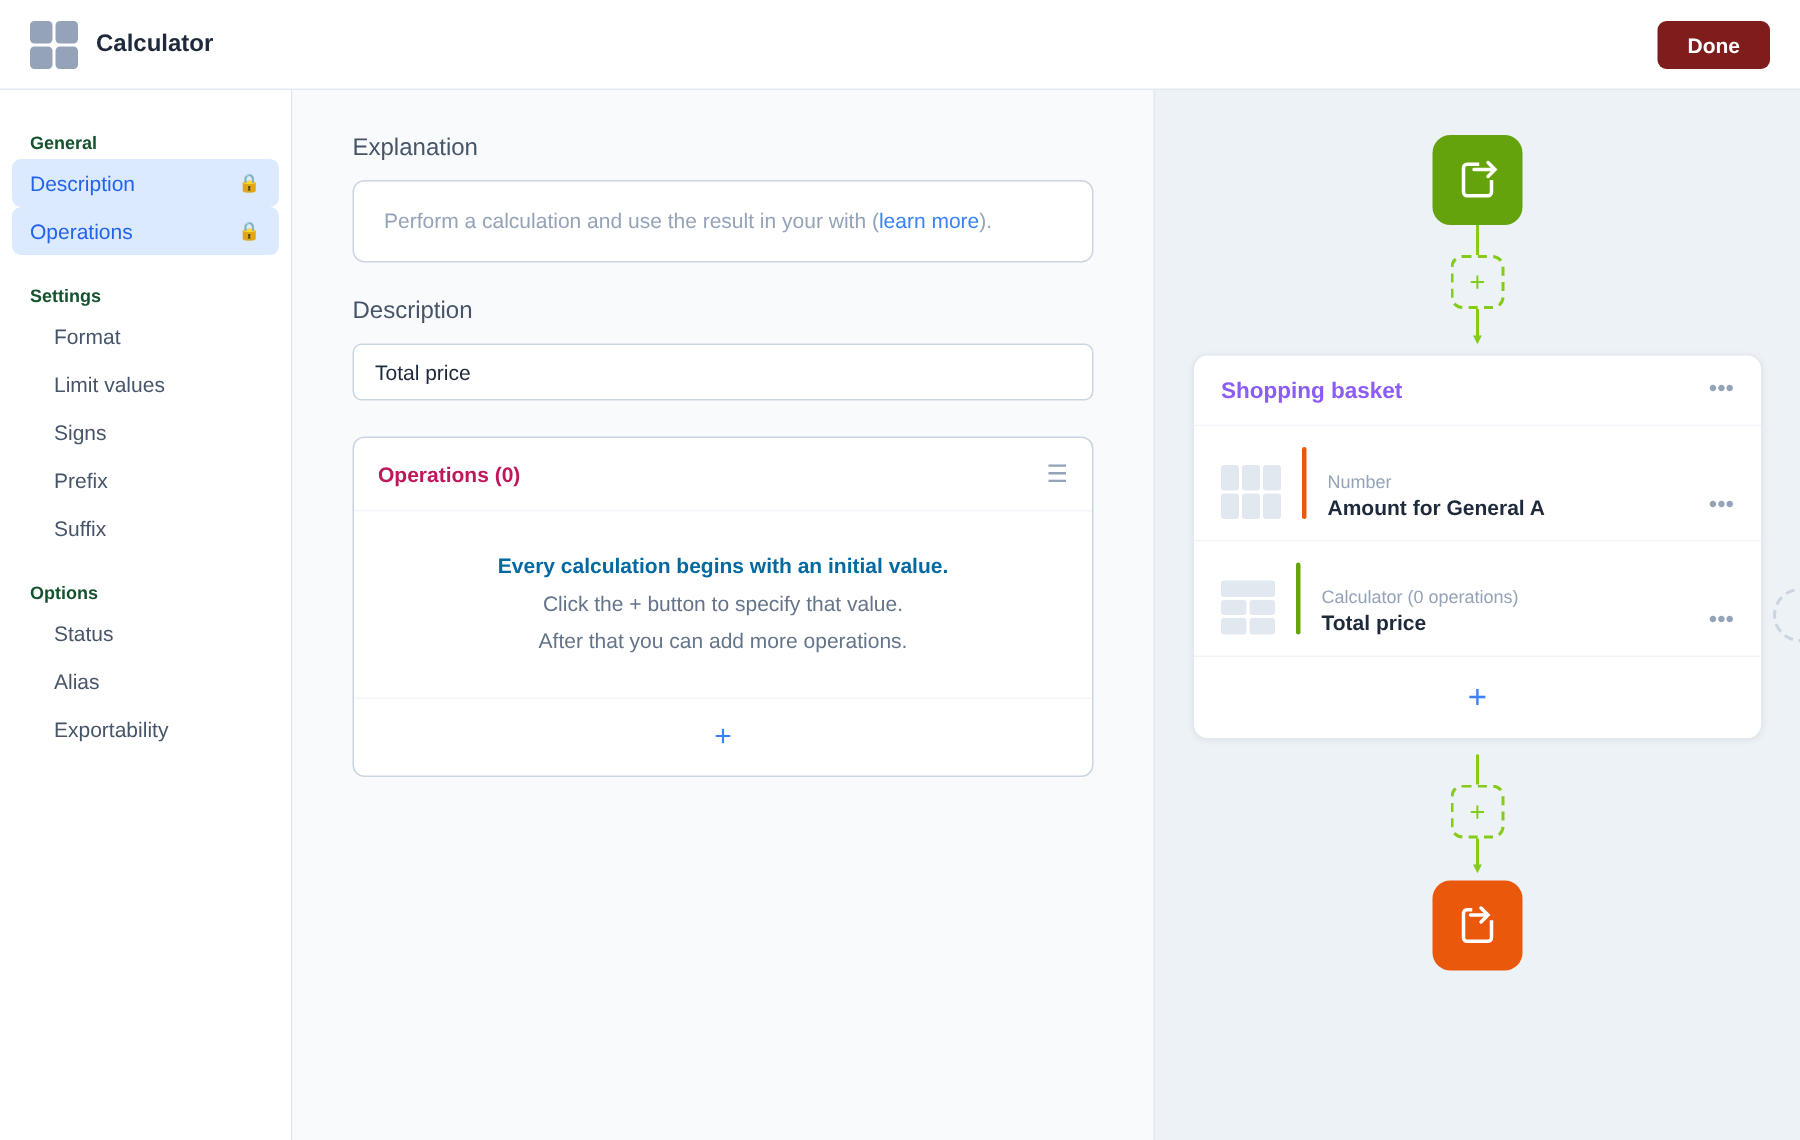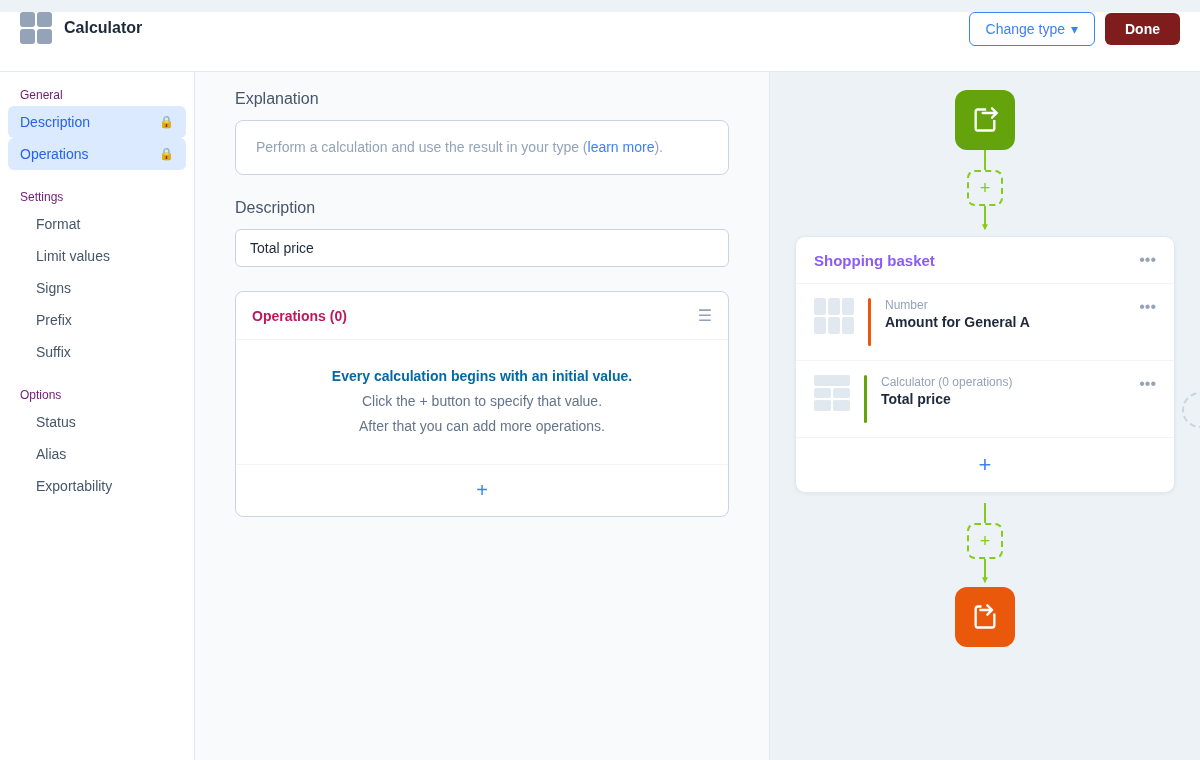--- a/index.html
+++ b/index.html
@@ -1,22 +1,22 @@
 <!DOCTYPE html>
 <html><head>
   <meta charset="utf-8">
   <style>
     * { box-sizing: border-box; margin: 0; padding: 0; }
     body { font-family: -apple-system, BlinkMacSystemFont, 'Segoe UI', sans-serif; background: #edf2f7; height: 760px; overflow: hidden; }
 
     
     .header {
-      display: flex; align-items: flex-start; justify-content: space-between;
+      display: flex; align-items: center; justify-content: space-between;
       background: #fff; height: 60px; padding: 0 20px;
-      border-bottom: 1px solid #e2e8f0; position: fixed; top: 0; left: 0; right: 0; z-index: 100; margin-top: 12px;
+      border-bottom: 1px solid #e2e8f0; position: fixed; top: 0; left: 0; right: 0; z-index: 100;
     }
     .header-left { display: flex; align-items: center; gap: 12px; }
     .header-logo { display: grid; grid-template-columns: 1fr 1fr; gap: 2px; width: 32px; height: 32px; }
     .header-logo-cell { background: #94a3b8; border-radius: 3px; }
     .header-title { font-size: 16px; font-weight: 600; color: #1e293b; }
     .header-right { display: flex; gap: 10px; align-items: center; }
     .btn-change-type {
       border: 1px solid #3b82f6; border-radius: 6px; padding: 8px 16px;
       background: #fff; color: #3b82f6; font-size: 14px; cursor: pointer;
       display: flex; align-items: center; gap: 6px;
@@ -28,21 +28,21 @@
 
     
     .layout { display: flex; height: 760px; padding-top: 60px; }
 
     
     .sidebar {
       width: 195px; background: #fff; border-right: 1px solid #e2e8f0;
       padding: 20px 0; overflow-y: auto; flex-shrink: 0;
     }
     .sidebar-section-label {
-      font-size: 12px; color: #701a75; font-weight: 400; padding: 8px 20px 4px;
+      font-size: 12px; color: #14532d; font-weight: 700; padding: 8px 20px 4px;
       text-transform: none;
     }
     .sidebar-item {
       display: flex; align-items: center; justify-content: space-between;
       padding: 8px 36px; font-size: 14px; color: #475569; cursor: pointer;
     }
     .sidebar-item.active { background: #dbeafe; color: #2563eb; border-radius: 6px; margin: 0 8px; padding: 8px 12px; }
     .sidebar-item .lock-icon { font-size: 12px; color: #94a3b8; }
 
     
@@ -114,21 +114,21 @@
       border: 1px solid #e2e8f0; overflow: hidden; box-shadow: 0 1px 4px rgba(0,0,0,0.06);
     }
     .basket-header {
       display: flex; align-items: center; justify-content: space-between;
       padding: 14px 18px; border-bottom: 1px solid #f1f5f9;
     }
     .basket-title { font-size: 15px; font-weight: 600; color: #8b5cf6; }
     .basket-menu { color: #94a3b8; font-size: 16px; cursor: pointer; }
 
     .basket-item {
-      display: flex; align-items: flex-start; gap: 14px; padding: 14px 18px;
+      display: flex; align-items: flex-end; gap: 14px; padding: 14px 18px;
       border-bottom: 1px solid #f1f5f9;
     }
     .basket-item-icon {
       width: 40px; height: 36px; display: grid; grid-template-columns: 1fr 1fr 1fr;
       grid-template-rows: 1fr 1fr; gap: 2px; flex-shrink: 0;
     }
     .bic { background: #e2e8f0; border-radius: 2px; }
     .basket-item-accent { width: 3px; height: 48px; border-radius: 2px; flex-shrink: 0; }
     .accent-orange { background: #ea580c; }
     .accent-green { background: #65a30d; }
@@ -161,24 +161,20 @@
   <div class="header-left">
     <div class="header-logo">
       <div class="header-logo-cell"></div>
       <div class="header-logo-cell"></div>
       <div class="header-logo-cell"></div>
       <div class="header-logo-cell"></div>
     </div>
     <span class="header-title">Calculator</span>
   </div>
   <div class="header-right">
-    <button class="btn-change-type">
-      <span>Change type</span>
-      <span>▾</span>
-    </button>
     <button class="btn-done">Done</button>
   </div>
 </header>
 
 <div class="layout">
 
   <aside class="sidebar">
     <div class="sidebar-section-label">General</div>
 
     <div class="sidebar-item active">
@@ -217,21 +213,21 @@
       <span>Alias</span>
     </div>
     <div class="sidebar-item">
       <span>Exportability</span>
     </div>
   </aside>
 
   <main class="main-content">
     <h3 class="section-title">Explanation</h3>
     <div class="explanation-box">
-      <span>Perform a calculation and use the result in your type (</span><a href="#">learn more</a><span>).</span>
+      <span>Perform a calculation and use the result in your with (</span><a href="#">learn more</a><span>).</span>
     </div>
 
     <h3 class="section-title">Description</h3>
     <input class="description-input" type="text" value="Total price" style="">
 
     <div class="operations-box">
       <div class="operations-header">
         <span class="operations-header-title">Operations (0)</span>
         <span class="operations-menu-icon">☰</span>
       </div>

